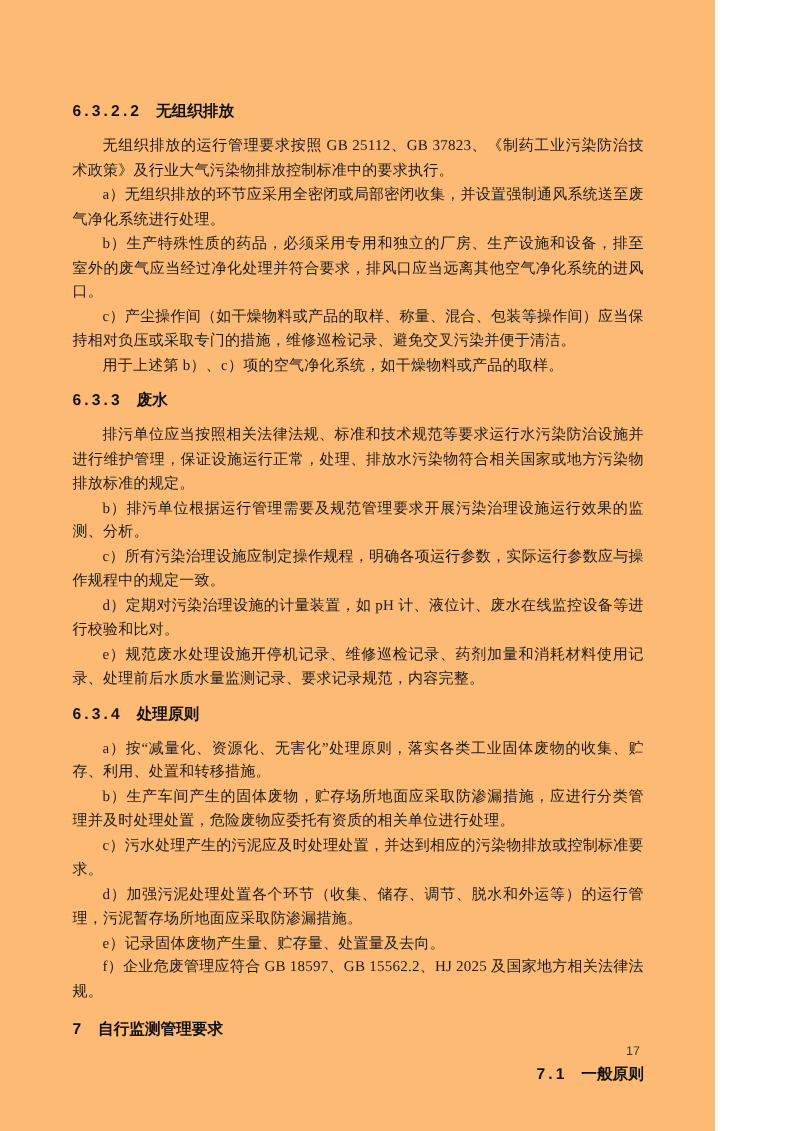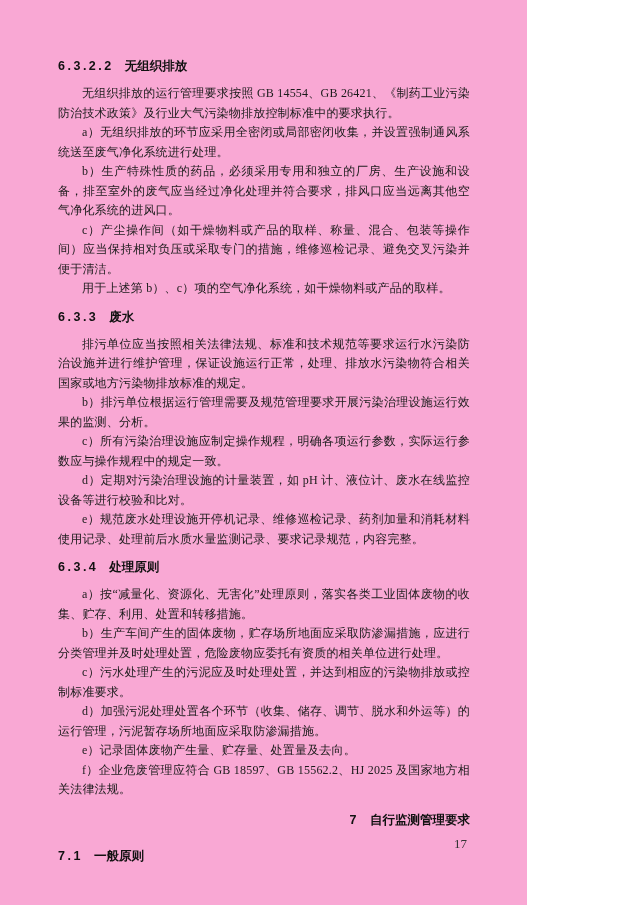--- a/index.html
+++ b/index.html
@@ -1,21 +1,21 @@
 <!DOCTYPE html>
 <html><head>
 <meta charset="utf-8">
 <style>
   html,body{margin:0;padding:0;background:#ffffff;}
   .page{
     position:relative;
-    width:527px;height:905px;
+    width:572px;height:905px;
     box-sizing:border-box;
-    background:#f9a8d4;
-    padding:58px 57px 0 58px;
+    background:#fdba74;
+    padding:81px 57px 0 58px;
     font-family:"Liberation Serif","DejaVu Serif",serif;
     color:#1b1b1b;
     overflow:hidden;
   }
   p.body-para{
     margin:0;
     font-size:12px;
     line-height:19.5px;
     text-indent:2em;
     text-align:justify;
@@ -25,40 +25,40 @@
     font-family:"Liberation Sans","DejaVu Sans",sans-serif;
     font-weight:bold;
     font-size:12.5px;
     line-height:16px;
     color:#111111;
     display:block;
   }
   .h .num{letter-spacing:2.5px;margin-right:11px;}
   .h-top{margin:0 0 10px 0;}
   .h-mid{margin:10px 0 10px 0;}
-  .h-chapter{margin:12px 0 0 0;text-align:right;}
-  .h-sub{margin:20px 0 9px 0;}
+  .h-chapter{margin:12px 0 0 0;}
+  .h-sub{margin:20px 0 9px 0;text-align:right;}
   .page-number{
     position:absolute;
     top:836px;right:60px;
-    font-size:13px;
-    font-family:Liberation Serif, serif;
+    font-size:10px;
+    font-family:Liberation Sans, sans-serif;
     color:#333333;
   }
 </style>
 </head>
 <body>
 
 <div class="page">
 
   <div class="h h-top">
     <span class="num">6.3.2.2</span><span class="ttl">无组织排放</span>
   </div>
 
-  <p class="body-para">无组织排放的运行管理要求按照 GB 14554、GB 26421、《制药工业污染防治技术政策》及行业大气污染物排放控制标准中的要求执行。</p>
+  <p class="body-para">无组织排放的运行管理要求按照 GB 25112、GB 37823、《制药工业污染防治技术政策》及行业大气污染物排放控制标准中的要求执行。</p>
   <p class="body-para">a）无组织排放的环节应采用全密闭或局部密闭收集，并设置强制通风系统送至废气净化系统进行处理。</p>
   <p class="body-para">b）生产特殊性质的药品，必须采用专用和独立的厂房、生产设施和设备，排至室外的废气应当经过净化处理并符合要求，排风口应当远离其他空气净化系统的进风口。</p>
   <p class="body-para">c）产尘操作间（如干燥物料或产品的取样、称量、混合、包装等操作间）应当保持相对负压或采取专门的措施，维修巡检记录、避免交叉污染并便于清洁。</p>
   <p class="body-para">用于上述第 b）、c）项的空气净化系统，如干燥物料或产品的取样。</p>
 
   <div class="h h-mid">
     <span class="num">6.3.3</span><span class="ttl">废水</span>
   </div>
 
   <p class="body-para">排污单位应当按照相关法律法规、标准和技术规范等要求运行水污染防治设施并进行维护管理，保证设施运行正常，处理、排放水污染物符合相关国家或地方污染物排放标准的规定。</p>

